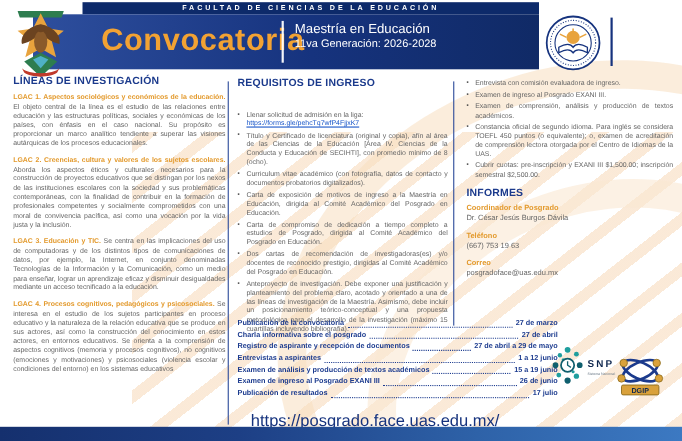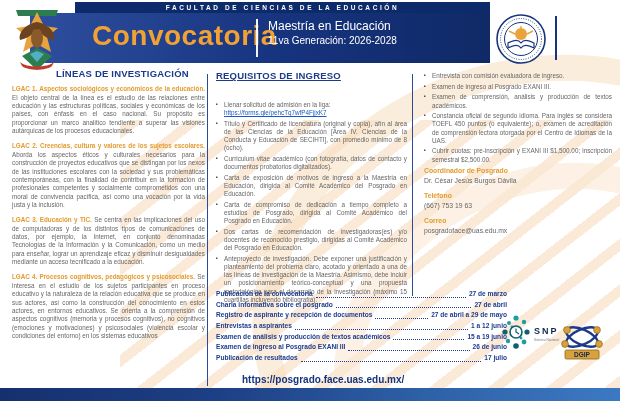--- a/index.html
+++ b/index.html
@@ -25,43 +25,43 @@
   .crest{position:absolute;left:8px;top:4px;}
   .seal{position:absolute;left:495px;top:13px;}
   .hdr-div2{position:absolute;left:555px;top:16px;width:2px;height:44px;background:#16337e;}
   .uaslogo{position:absolute;left:562px;top:13px;}
   
   .col-div{position:absolute;width:1px;background:#2b4a9a;}
   .div1{left:207px;top:74px;height:312px;}
   .div2{left:412px;top:74px;height:222px;}
   .sec-title{font-size:9.5px;font-weight:bold;color:#1b3a8c;letter-spacing:.2px;}
   .leftcol{position:absolute;left:12px;top:68px;width:193px;}
-  .leftcol .sec-title{margin-bottom:6px;margin-left:44px;}
+  .leftcol .sec-title{margin-bottom:6px;}
   .lgac{font-size:6.3px;line-height:1.33;color:#666;text-align:justify;margin-bottom:7px;}
   .lead{font-weight:bold;color:#e39a2d;}
   .midcol{position:absolute;left:216px;top:70px;width:191px;}
-  .midcol .sec-title{margin-bottom:20px;text-decoration:underline;}
+  .midcol .sec-title{margin-bottom:20px;}
   ul.req{list-style:none;margin:0;padding:0;}
   ul.req li{position:relative;padding-left:8px;font-size:6.3px;line-height:1.3;color:#666;
     text-align:justify;margin-bottom:2.5px;}
   ul.req li::before{content:"▪";position:absolute;left:0;top:0;color:#444;font-size:5.5px;}
   a.form-link{color:#1a57c9;text-decoration:underline;display:inline-block;}
   .rightcol{position:absolute;left:424px;top:72px;width:188px;}
   .informes-title{margin:6px 0 4px 0;}
   .grp{margin-bottom:6px;}
   .grp-label{font-size:6.8px;font-weight:bold;color:#e39a2d;line-height:1.4;}
   .grp-val{font-size:6.8px;color:#666;line-height:1.4;}
   
   .calendario{position:absolute;left:216px;top:280px;width:291px;}
   .cal-rows{margin-top:9px;}
   .cal-row{display:flex;align-items:flex-end;font-size:6.6px;font-weight:bold;color:#1d3c8f;line-height:1.62;}
   .cal-dots{flex:1;border-bottom:1.3px dotted #1d3c8f;margin:0 3px 2px;}
   .cal-date{white-space:nowrap;}
   
-  .footer-url{position:absolute;left:242px;top:374px;font-size:10px;font-weight:bold;color:#16337e;text-decoration:none;}
+  .footer-url{position:absolute;left:228px;top:374px;font-size:15px;font-weight:normal;color:#16337e;text-decoration:none;}
   .bottom-bar{position:absolute;left:0;top:388px;width:620px;height:13px;
     background:linear-gradient(90deg,#15306e,#1d3f85 35%,#2e62a8 70%,#3c79c2);}
   .snp{position:absolute;left:500px;top:312px;}
   .dgip{position:absolute;left:558px;top:322px;}
 </style>
 </head>
 <body>
 
 <div id="flyer">
   <div class="stripes"></div>
@@ -148,20 +148,21 @@
     </div>
 
     <div class="rightcol">
       <ul class="req">
         <li>Entrevista con comisión evaluadora de ingreso.</li>
         <li>Examen de ingreso al Posgrado EXANI III.</li>
         <li>Examen de comprensión, análisis y producción de textos académicos.</li>
         <li>Constancia oficial de segundo idioma. Para inglés se considera TOEFL 450 puntos (o equivalente); o, examen de acreditación de comprensión lectora otorgada por el Centro de Idiomas de la UAS.</li>
         <li>Cubrir cuotas: pre-inscripción y EXANI III $1,500.00; inscripción semestral $2,500.00.</li>
       </ul>
+      <div class="sec-title informes-title">INFORMES</div>
       <div class="grp">
         <div class="grp-label">Coordinador de Posgrado</div>
         <div class="grp-val">Dr. César Jesús Burgos Dávila</div>
       </div>
       <div class="grp">
         <div class="grp-label">Teléfono</div>
         <div class="grp-val">(667) 753 19 63</div>
       </div>
       <div class="grp">
         <div class="grp-label">Correo</div>

